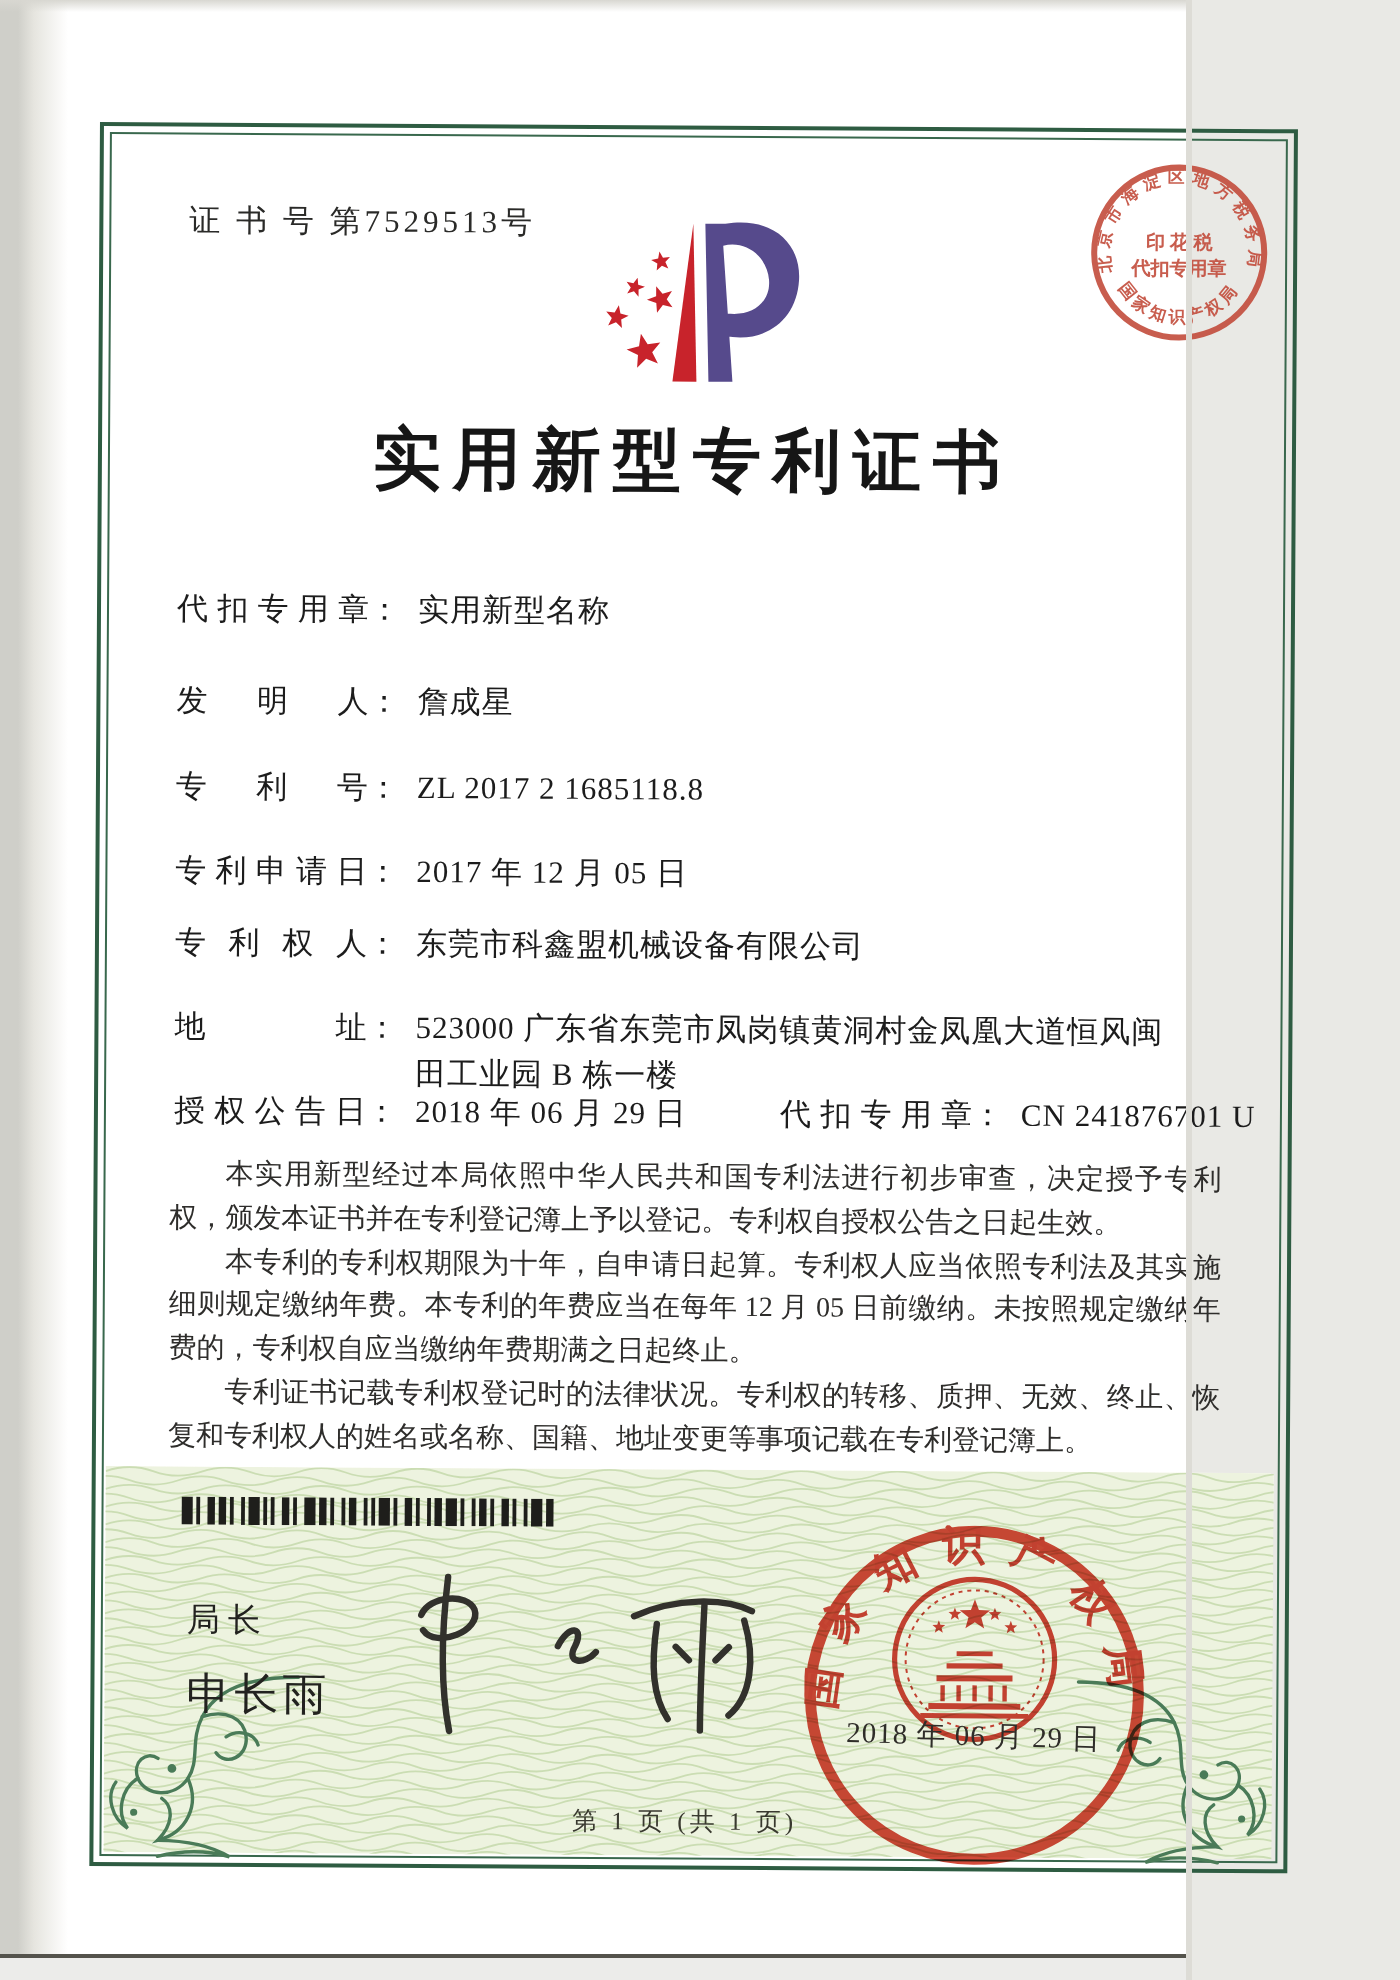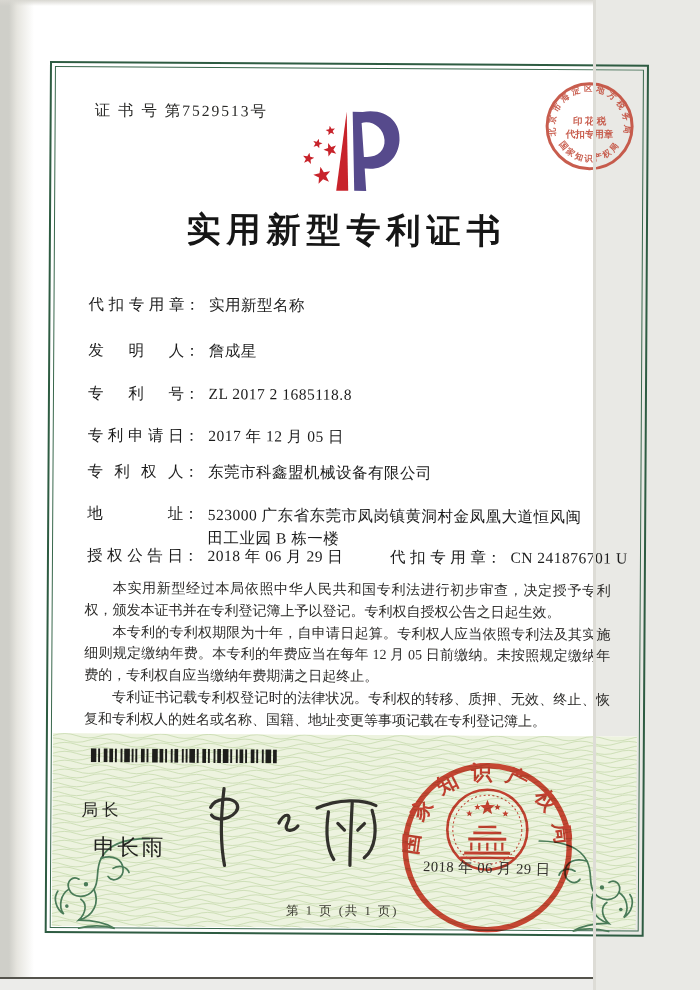--- a/index.html
+++ b/index.html
@@ -24,21 +24,21 @@
   .title{position:absolute;left:50px;top:206px;width:595px;text-align:center;font-size:34px;font-weight:bold;letter-spacing:6px;color:#161616;z-index:5;}
   .row{position:absolute;left:90px;font-size:15.5px;color:#1c1c1c;white-space:nowrap;z-index:5;}
   .lbl{display:inline-block;width:96px;text-align:justify;text-align-last:justify;}
   .col{margin-right:9px;}
   .val{letter-spacing:0.5px;}
   .addr{display:inline-block;width:385px;white-space:normal;vertical-align:top;line-height:22.5px;}
   .grant2{position:absolute;left:303px;top:0;}
   .body-text{position:absolute;left:88px;top:577px;width:526px;z-index:5;}
   .body-text p{margin:0;text-indent:2em;font-size:14px;line-height:21.8px;text-align:justify;color:#2e2d2b;}
   #barcode{position:absolute;left:95px;top:748px;z-index:4;}
-  .signer-title{position:absolute;left:86px;top:799px;font-size:16.5px;letter-spacing:4px;color:#22221f;z-index:5;font-family:Liberation Serif, serif;}
+  .signer-title{position:absolute;left:98px;top:799px;font-size:16.5px;letter-spacing:4px;color:#22221f;z-index:5;font-family:Liberation Serif, serif;}
   .signer-name{position:absolute;left:98px;top:832px;font-size:22px;letter-spacing:2px;color:#22221f;z-index:5;}
   #signature{position:absolute;left:200px;top:772px;z-index:6;}
   #mainSeal{position:absolute;left:407px;top:760px;z-index:30;mix-blend-mode:multiply;opacity:.95;}
   .seal-date{position:absolute;left:428px;top:856px;font-size:14.5px;color:#2f2d29;letter-spacing:0.5px;transform:rotate(1.2deg);z-index:31;white-space:nowrap;}
   #taxStamp{position:absolute;left:544px;top:77px;z-index:30;mix-blend-mode:multiply;opacity:.9;}
   #logo{position:absolute;left:283px;top:104px;z-index:5;}
   .footer{position:absolute;left:50px;top:901px;width:595px;text-align:center;font-size:12.5px;color:#39392f;letter-spacing:2px;z-index:5;}
   .seal-arc{font-size:21px;font-weight:bold;fill:#cf3a2c;letter-spacing:12px;}
   .tax-arc-top{font-size:8.4px;font-weight:bold;fill:#c24b3a;letter-spacing:3.4px;}
   .tax-arc-bot{font-size:8.4px;font-weight:bold;fill:#c24b3a;letter-spacing:2px;}

